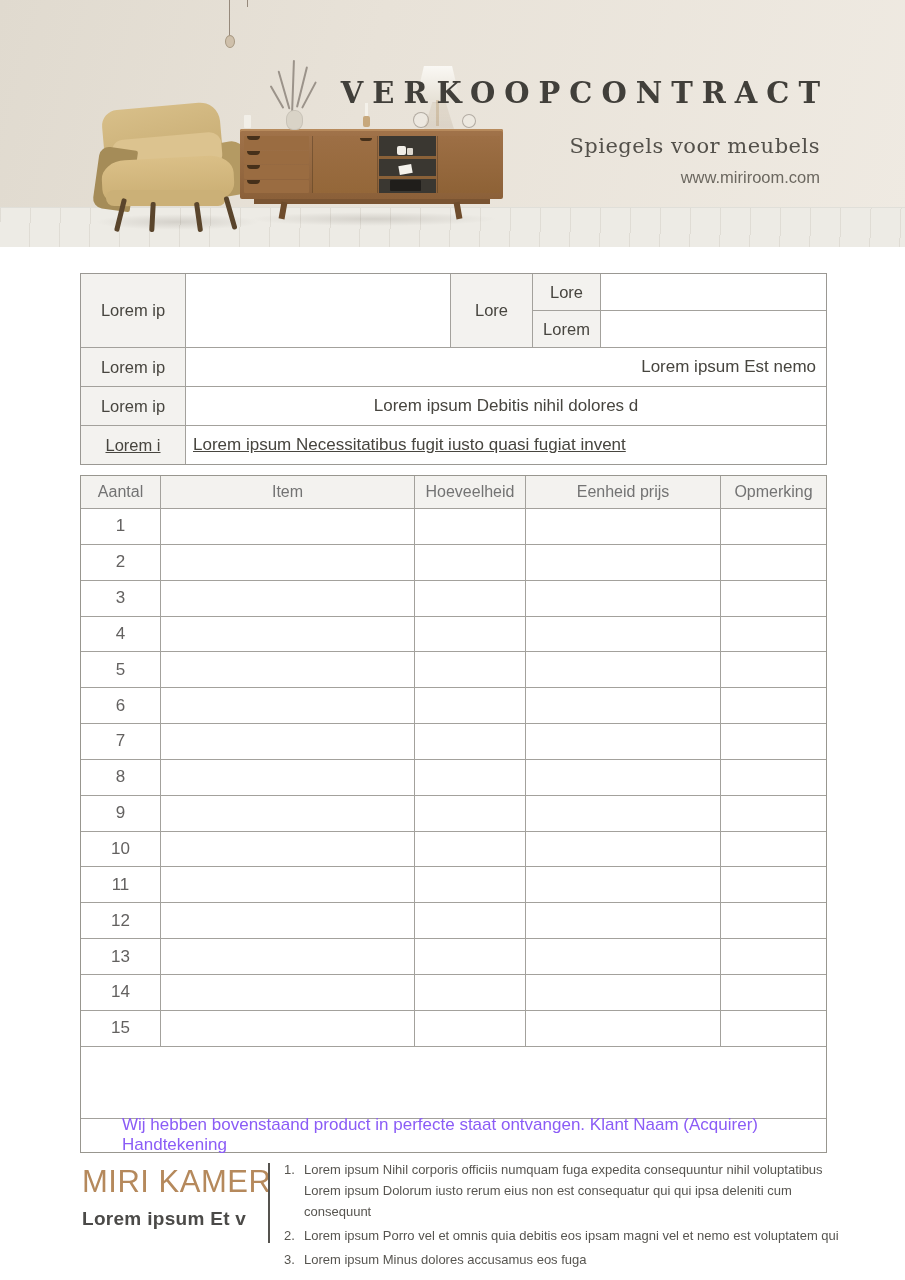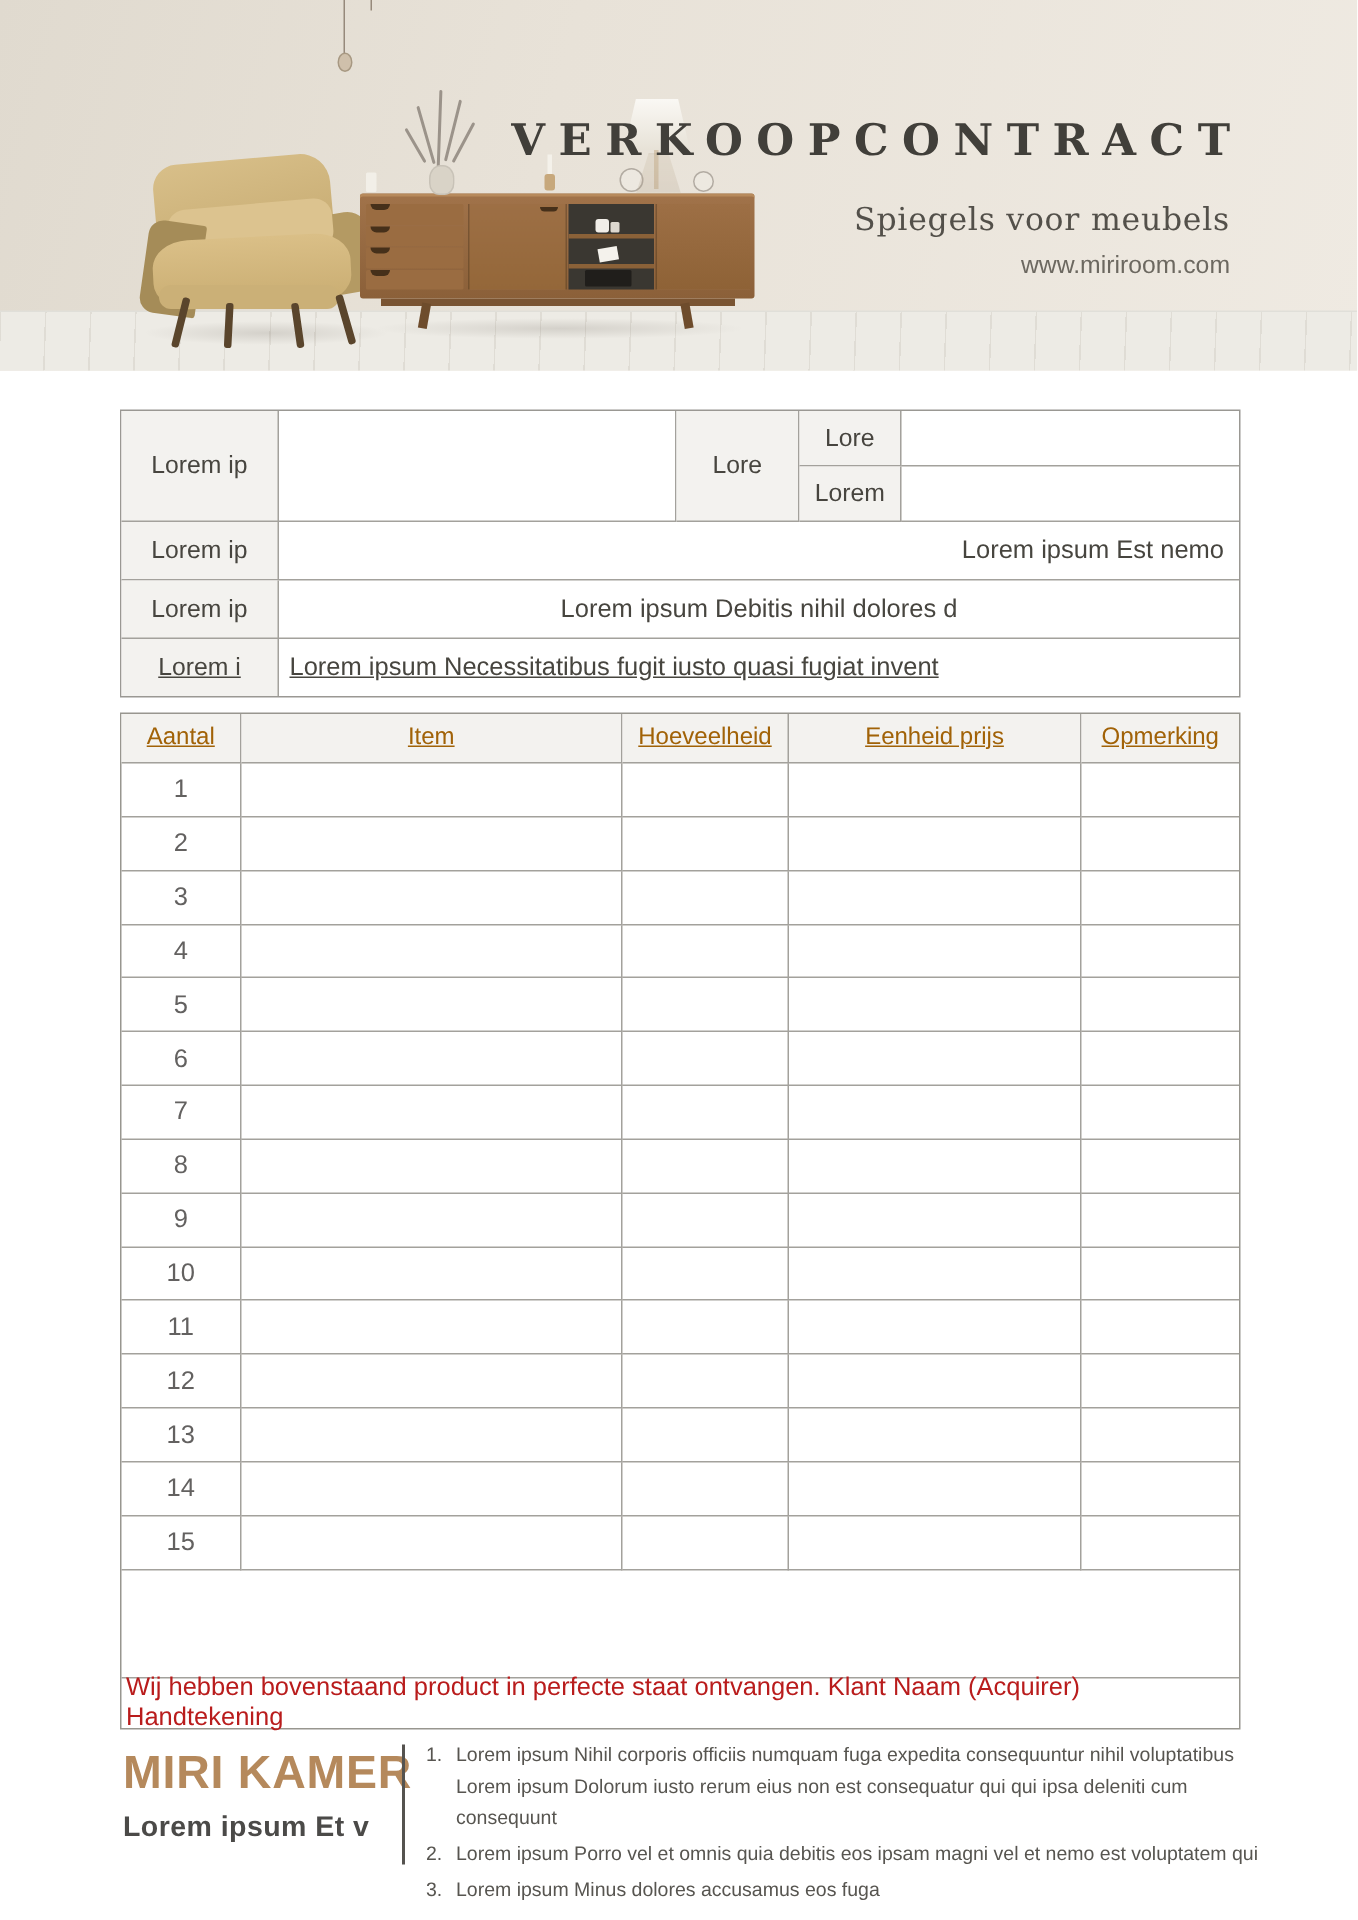--- a/index.html
+++ b/index.html
@@ -88,29 +88,29 @@
         grid-template-columns:105px 265px 82px 68px 225px;grid-template-rows:37px 37px 39px 39px 38px;
         border:1px solid #9a9893;background:#ffffff;}
   .info-table .span2{grid-row:span 2;}
   .info-table .wide{grid-column:2 / 6;}
   .val-right{justify-content:flex-end;padding-right:10px;font-size:17px;}
   .val-center{justify-content:center;font-size:17px;}
   .val-left{justify-content:flex-start;padding-left:7px;font-size:17px;}
 
   .items-table{position:absolute;left:80px;top:475px;width:745px;border:1px solid #98968f;background:#fff;}
   .t-head,.t-row{display:grid;grid-template-columns:80px 254px 111px 195px 105px;}
-  .t-head .cell{height:33px;font-size:16px;color:#a16207;text-decoration:underline;}
+  .t-head .cell{height:33px;font-size:16px;color:#737373;}
   .t-row .cell{height:35.85px;font-size:17px;color:#636160;}
   .big-row{height:71px;border-bottom:1px solid #a3a19c;}
   .note-row{height:33px;display:flex;align-items:center;padding-left:3px;
-        font-size:17px;color:#b91c1c;box-sizing:border-box;}
+        font-size:17px;color:#8b5cf6;box-sizing:border-box;margin-left:38px;}
 
   
   .brand-block{position:absolute;left:82px;top:1164px;width:185px;}
-  .brand-name{font-size:31px;line-height:36px;font-weight:700;letter-spacing:.5px;color:#b5895c;white-space:nowrap;}
+  .brand-name{font-size:31px;line-height:36px;font-weight:400;letter-spacing:.5px;color:#b5895c;white-space:nowrap;}
   .brand-tag{font-size:19px;line-height:22px;font-weight:bold;color:#4b4a48;margin-top:8px;letter-spacing:.3px;}
   .brand-divider{position:absolute;left:268px;top:1163px;width:2px;height:80px;background:#55534f;}
   .footer-notes{position:absolute;left:284px;top:1159px;width:556px;font-size:13px;line-height:21px;color:#575550;}
   .note{display:flex;}
   .note + .note{margin-top:3px;}
   .note-num{width:20px;flex:0 0 20px;}
   .note-lines{flex:1;}
 </style>
 </head>
 <body>

